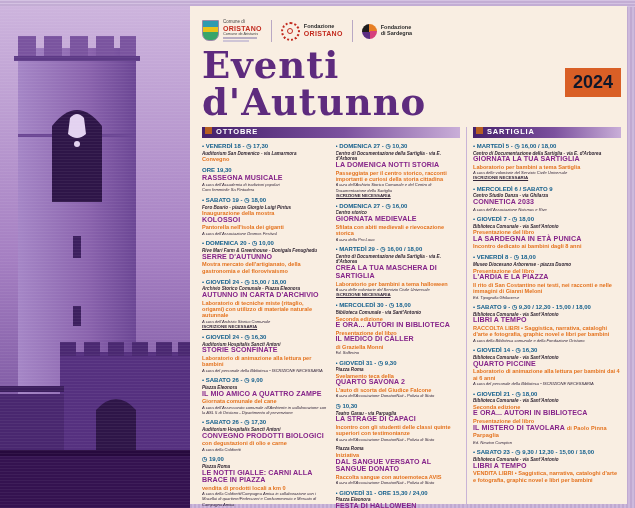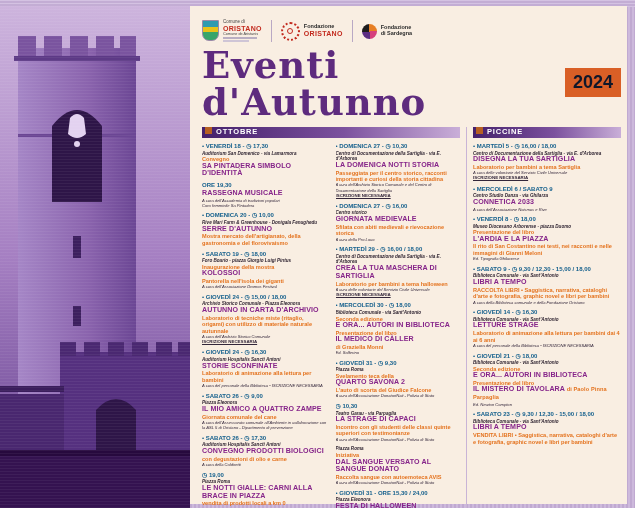--- a/index.html
+++ b/index.html
@@ -159,43 +159,42 @@
         <div class="bar">
           <span class="bar-chip"></span>
           <span class="bar-label">OTTOBRE</span>
         </div>
         <div class="cols">
           <div class="col">
               <div class="ev">
                 <div class="when">• VENERDÌ 18 - <span class="clock">◷</span> 17,30</div>
                 <div class="venue">Auditorium San Domenico - via Lamarmora</div>
                 <div class="line-o">Convegno</div>
-                <div class="line-t">SA PINTADERA SIMBOLO D'IDENTITÀ</div>
               </div>
               <div class="ev">
                 <div class="when">ORE 19,30</div>
                 <div class="line-t">RASSEGNA MUSICALE</div>
                 <div class="line-c">A cura dell'Accademia di tradizioni popolari</div>
                 <div class="line-c">Coro femminile Sa Pintadera</div>
-              </div>
-              <div class="ev">
-                <div class="when">• DOMENICA 20 - <span class="clock">◷</span> 10,00</div>
-                <div class="venue">Rive Mari Farm &amp; Greenhouse - Donigala Fenughedu</div>
-                <div class="line-t">SERRE D'AUTUNNO</div>
-                <div class="line-o">Mostra mercato dell'artigianato, della gastronomia e del florovivaismo</div>
               </div>
               <div class="ev">
                 <div class="when">• SABATO 19 - <span class="clock">◷</span> 18,00</div>
                 <div class="venue">Foro Boario - piazza Giorgio Luigi Pintus</div>
                 <div class="line-o">Inaugurazione della mostra</div>
                 <div class="line-t">KOLOSSOI</div>
                 <div class="line-o">Pantorella nell'isola dei giganti</div>
                 <div class="line-c">A cura dell'Associazione Dromos Festival</div>
               </div>
               <div class="ev">
+                <div class="when">• DOMENICA 20 - <span class="clock">◷</span> 10,00</div>
+                <div class="venue">Rive Mari Farm &amp; Greenhouse - Donigala Fenughedu</div>
+                <div class="line-t">SERRE D'AUTUNNO</div>
+                <div class="line-o">Mostra mercato dell'artigianato, della gastronomia e del florovivaismo</div>
+              </div>
+              <div class="ev">
                 <div class="when">• GIOVEDÌ 24 - <span class="clock">◷</span> 15,00 / 18,00</div>
                 <div class="venue">Archivio Storico Comunale - Piazza Eleonora</div>
                 <div class="line-t">AUTUNNO IN CARTA D'ARCHIVIO</div>
                 <div class="line-o">Laboratorio di tecniche miste (ritaglio, origami) con utilizzo di materiale naturale autunnale</div>
                 <div class="line-c">A cura dell'Archivio Storico Comunale</div>
                 <div class="line-n">ISCRIZIONE NECESSARIA</div>
               </div>
               <div class="ev">
                 <div class="when">• GIOVEDÌ 24 - <span class="clock">◷</span> 16,30</div>
                 <div class="venue">Auditorium Hospitalis Sancti Antoni</div>
@@ -286,57 +285,64 @@
                 <div class="venue">Piazza Eleonora</div>
                 <div class="line-t">FESTA DI HALLOWEEN</div>
               </div>
             </div>
         </div>
       </section>
       <div class="vdiv"></div>
       <section class="sec sec-nov">
         <div class="bar">
           <span class="bar-chip"></span>
-          <span class="bar-label">PICCINE</span>
+          <span class="bar-label">SARTIGLIA</span>
         </div>
         <div class="cols">
           <div class="col">
               <div class="ev">
                 <div class="when">• MARTEDÌ 5 - <span class="clock">◷</span> 16,00 / 18,00</div>
                 <div class="venue">Centro di Documentazione della Sartiglia - via E. d'Arborea</div>
-                <div class="line-t">DISEGNA LA TUA SARTIGLIA</div>
+                <div class="line-t">GIORNATA LA TUA SARTIGLIA</div>
                 <div class="line-o">Laboratorio per bambini a tema Sartiglia</div>
                 <div class="line-c">A cura delle volontarie del Servizio Civile Universale</div>
                 <div class="line-n">ISCRIZIONE NECESSARIA</div>
               </div>
               <div class="ev">
                 <div class="when">• MERCOLEDÌ 6 / SABATO 9</div>
                 <div class="venue">Centro Studio Danza - via Ghilarza</div>
                 <div class="line-t">CONNETICA 2033</div>
                 <div class="line-c">A cura dell'Associazione Noismus e Rive</div>
+              </div>
+              <div class="ev">
+                <div class="when">• GIOVEDÌ 7 - <span class="clock">◷</span> 18,00</div>
+                <div class="venue">Biblioteca Comunale - via Sant'Antonio</div>
+                <div class="line-o">Presentazione del libro</div>
+                <div class="line-t">LA SARDEGNA IN ETÀ PUNICA</div>
+                <div class="line-o">Incontro dedicato ai bambini dagli 8 anni</div>
               </div>
               <div class="ev">
                 <div class="when">• VENERDÌ 8 - <span class="clock">◷</span> 18,00</div>
                 <div class="venue">Museo Diocesano Arborense - piazza Duomo</div>
                 <div class="line-o">Presentazione del libro</div>
                 <div class="line-t">L'ARDIA E LA PIAZZA</div>
                 <div class="line-o">Il rito di San Costantino nei testi, nei racconti e nelle immagini di Gianni Meloni</div>
                 <div class="line-c">Ed. Tipografia Ghilarzese</div>
               </div>
               <div class="ev">
                 <div class="when">• SABATO 9 - <span class="clock">◷</span> 9,30 / 12,30 - 15,00 / 18,00</div>
                 <div class="venue">Biblioteca Comunale - via Sant'Antonio</div>
                 <div class="line-t">LIBRI A TEMPO</div>
                 <div class="line-o">RACCOLTA LIBRI • Saggistica, narrativa, cataloghi d'arte e fotografia, graphic novel e libri per bambini</div>
                 <div class="line-c">A cura della Biblioteca comunale e della Fondazione Oristano</div>
               </div>
               <div class="ev">
                 <div class="when">• GIOVEDÌ 14 - <span class="clock">◷</span> 16,30</div>
                 <div class="venue">Biblioteca Comunale - via Sant'Antonio</div>
-                <div class="line-t">LETTURE STRAGE</div>
+                <div class="line-t">QUARTO PICCINE</div>
                 <div class="line-o">Laboratorio di animazione alla lettura per bambini dai 4 ai 6 anni</div>
                 <div class="line-c">A cura del personale della Biblioteca • ISCRIZIONE NECESSARIA</div>
               </div>
               <div class="ev">
                 <div class="when">• GIOVEDÌ 21 - <span class="clock">◷</span> 18,00</div>
                 <div class="venue">Biblioteca Comunale - via Sant'Antonio</div>
                 <div class="line-o">Seconda edizione</div>
                 <div class="line-t">E ORA... AUTORI IN BIBLIOTECA</div>
                 <div class="line-o">Presentazione del libro</div>
                 <div class="line-t">IL MISTERO DI TAVOLARA<span class="suffix"> di Paolo Pinna Parpaglia</span></div>

